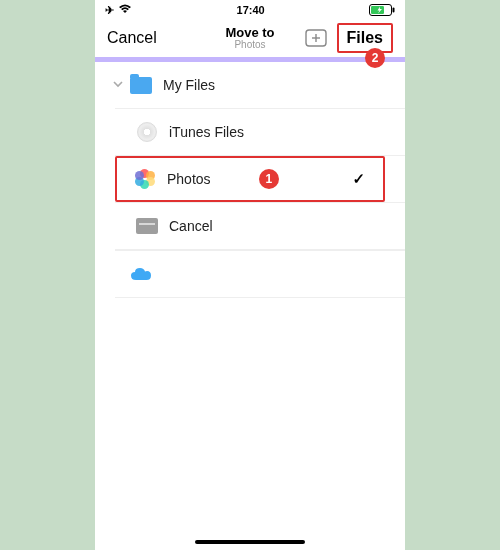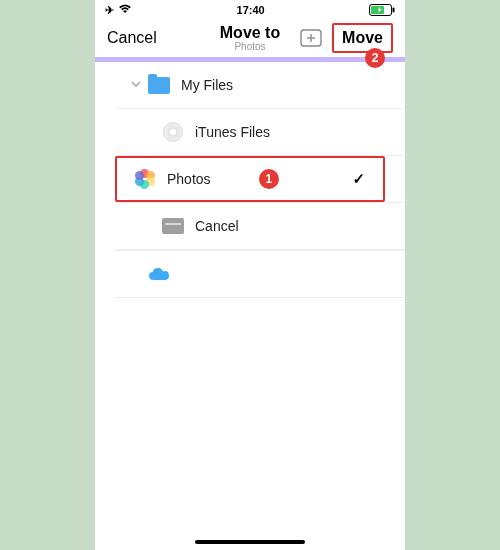--- a/index.html
+++ b/index.html
@@ -8,34 +8,34 @@
     .status-bar { height: 18px; display: flex; align-items: center; justify-content: space-between; padding: 2px 10px 0; font-size: 11px; font-weight: 600; }
     .status-left { display: flex; gap: 4px; align-items: center; }
     .status-right { display: flex; gap: 4px; align-items: center; }
     .airplane { font-size: 11px; }
     .wifi { font-size: 11px; }
     .battery { display: inline-flex; align-items: center; }
     .battery svg { display: block; }
     .nav-bar { height: 44px; display: flex; align-items: center; justify-content: space-between; padding: 0 12px; border-bottom: 5px solid #c4b5fd; position: relative; }
     .nav-cancel { font-size: 16px; color: #000; }
     .nav-center { position: absolute; left: 50%; transform: translateX(-50%); text-align: center; }
-    .nav-title { font-size: 16px; font-weight: 600; }
+    .nav-title { font-size: 13px; font-weight: 600; }
     .nav-subtitle { font-size: 10px; color: #999; margin-top: -1px; }
     .nav-right { display: flex; align-items: center; gap: 10px; }
     .icon-newfolder svg { display: block; }
     .nav-move { font-size: 16px; font-weight: 600; color: #000; border: 2px solid #e03030; padding: 4px 8px; border-radius: 2px; position: relative; }
 
     .list { }
-    .row { display: flex; align-items: center; height: 46px; padding-left: 30px; position: relative; }
+    .row { display: flex; align-items: center; height: 46px; padding-left: 12px; position: relative; }
     .row .chev { width: 22px; text-align: center; color: #aaa; font-size: 12px; }
     .row .chev.empty { visibility: hidden; }
     .row .ico { width: 24px; height: 24px; margin: 0 10px 0 0; display: flex; align-items: center; justify-content: center; }
     .row .label { font-size: 14px; color: #222; flex: 1; }
     .row .check { margin-right: 18px; color: #000; font-size: 15px; font-weight: bold; }
-    .row.child { padding-left: 44px; }
+    .row.child { padding-left: 18px; }
     .sep { height: 1px; background: #eee; margin-left: 20px; }
 
     .highlight-row { border: 2px solid #e03030; border-radius: 2px; margin: 0 20px 0 20px; padding-left: 16px; }
 
     .callout { background: #e53935; color: #fff; border-radius: 10px; min-width: 20px; height: 20px; display: inline-flex; align-items: center; justify-content: center; font-size: 12px; font-weight: 600; position: absolute; }
     .callout-1 { position: static; margin-left: 18px; }
     .callout-2 { top: 48px; right: 20px; }
 
     
     .ico-folder-blue { background: #4aa8f0; width: 22px; height: 17px; border-radius: 2px; position: relative; }
@@ -84,21 +84,21 @@
       <div class="nav-subtitle">Photos</div>
     </div>
     <div class="nav-right">
       <span class="icon-newfolder">
         <svg width="22" height="18" viewBox="0 0 22 18">
             <rect x="1" y="1" width="20" height="16" rx="3" fill="none" stroke="#888" stroke-width="1.4"></rect>
             <line x1="11" y1="5" x2="11" y2="13" stroke="#888" stroke-width="1.4"></line>
             <line x1="7" y1="9" x2="15" y2="9" stroke="#888" stroke-width="1.4"></line>
           </svg>
       </span>
-      <div class="nav-move">Move</div>
+      <div class="nav-move">Files</div>
     </div>
   </div>
 
   <span class="callout callout-2">2</span>
 
   <div class="list">
 
     <div class="row">
       <span class="chev">
         <svg width="12" height="12" viewBox="0 0 12 12">

